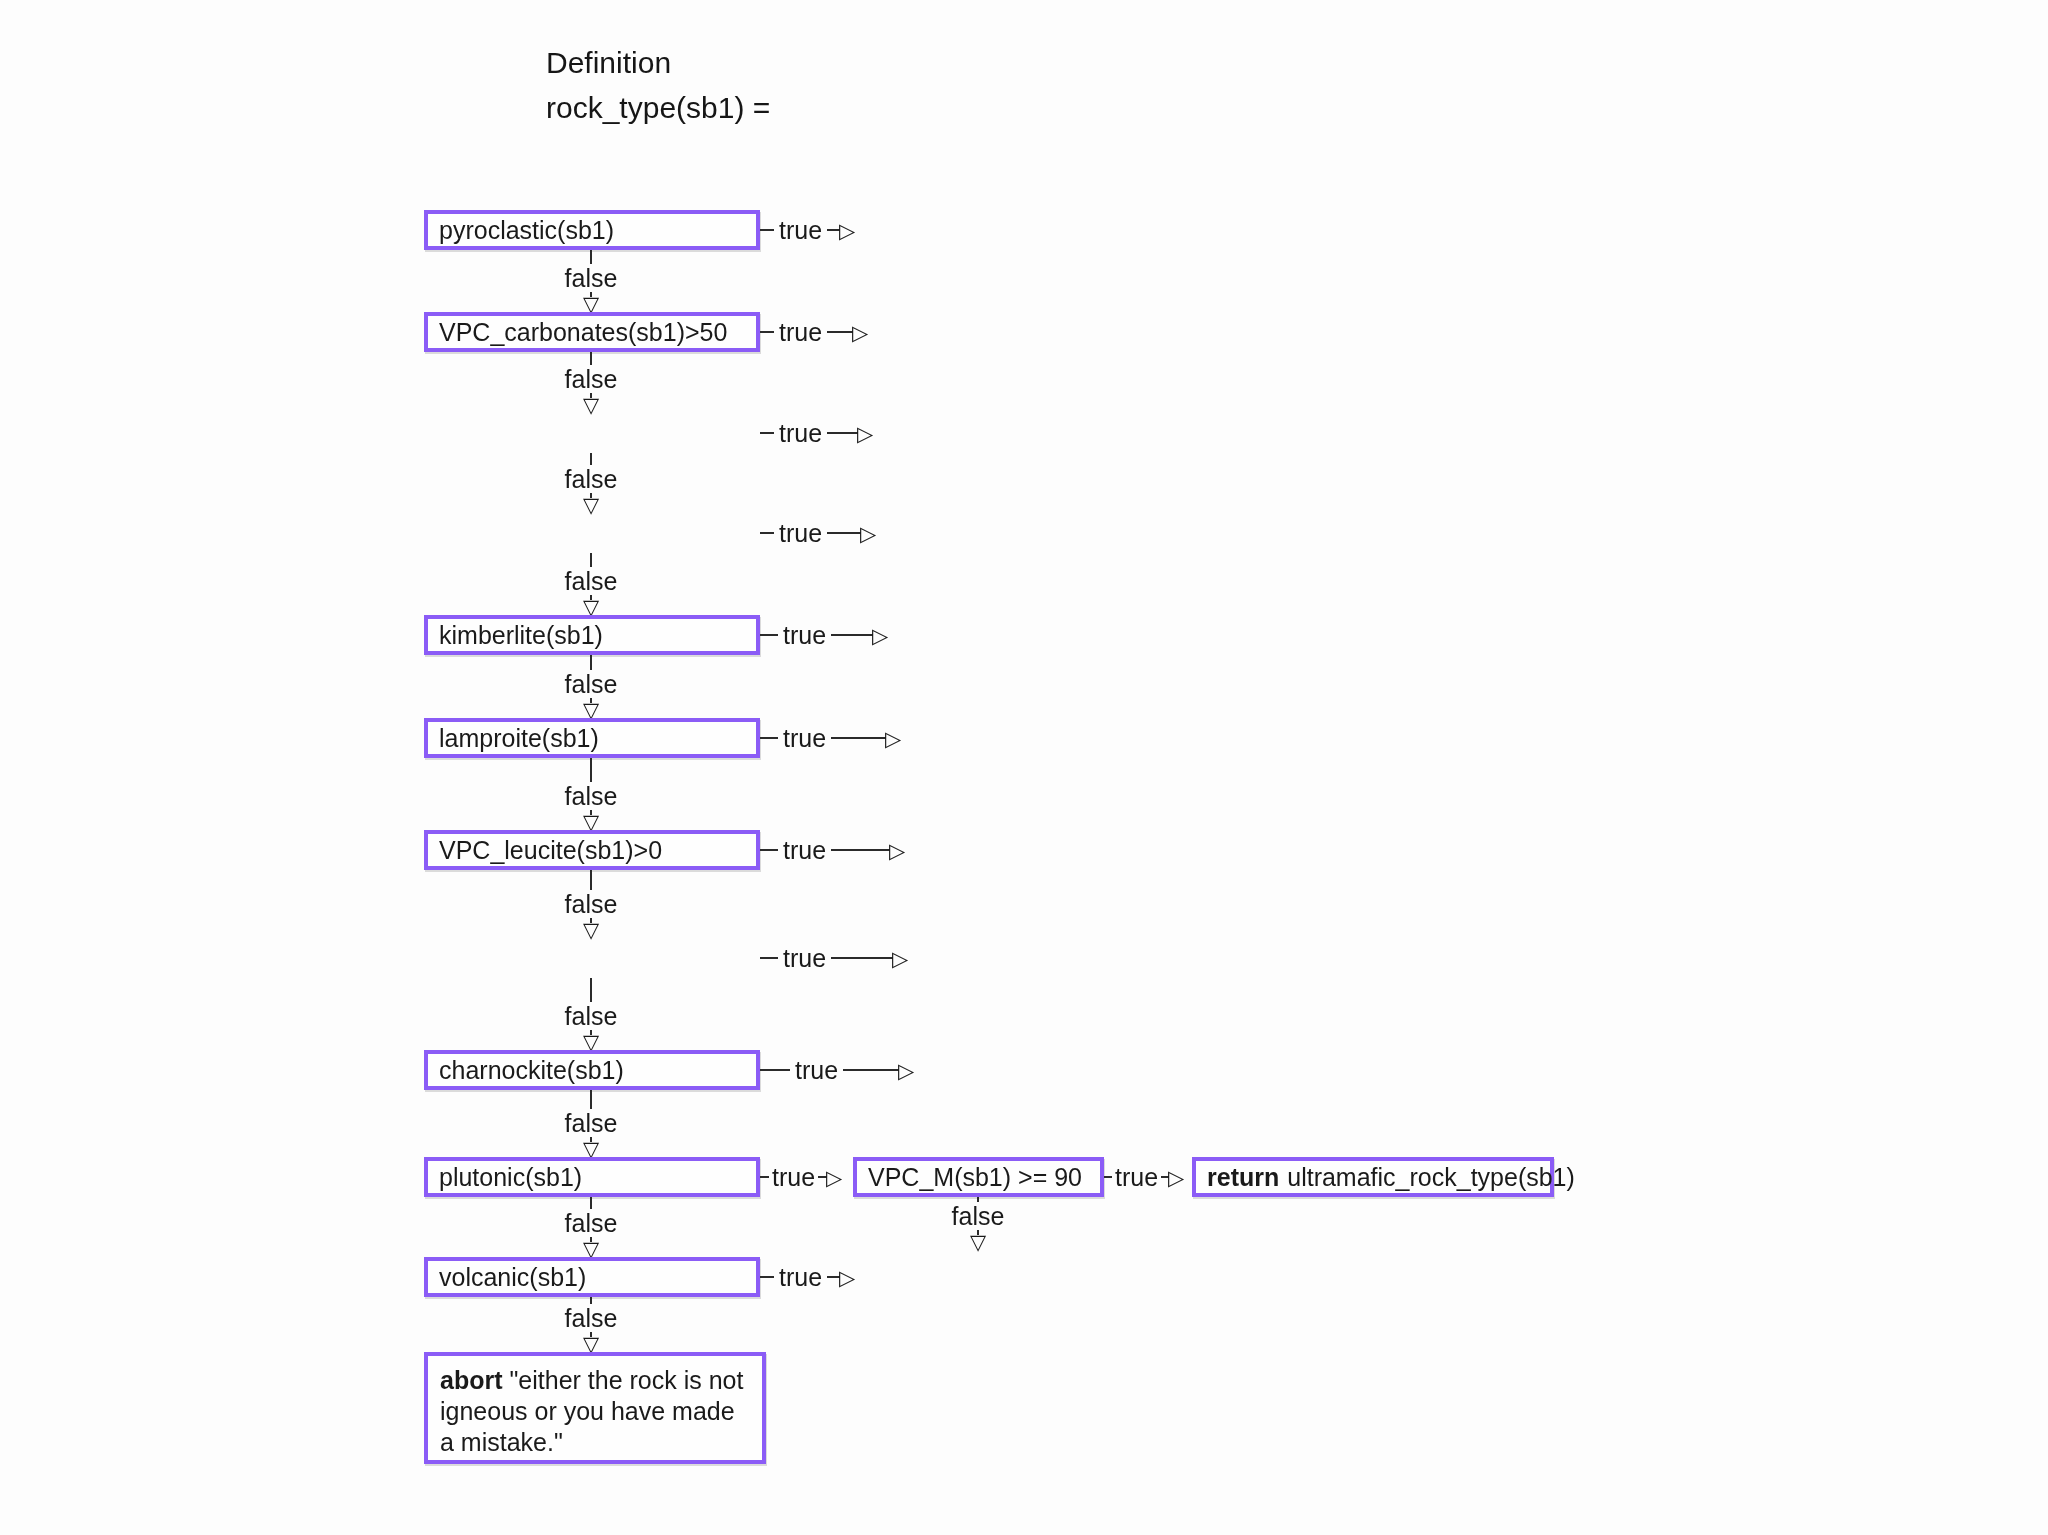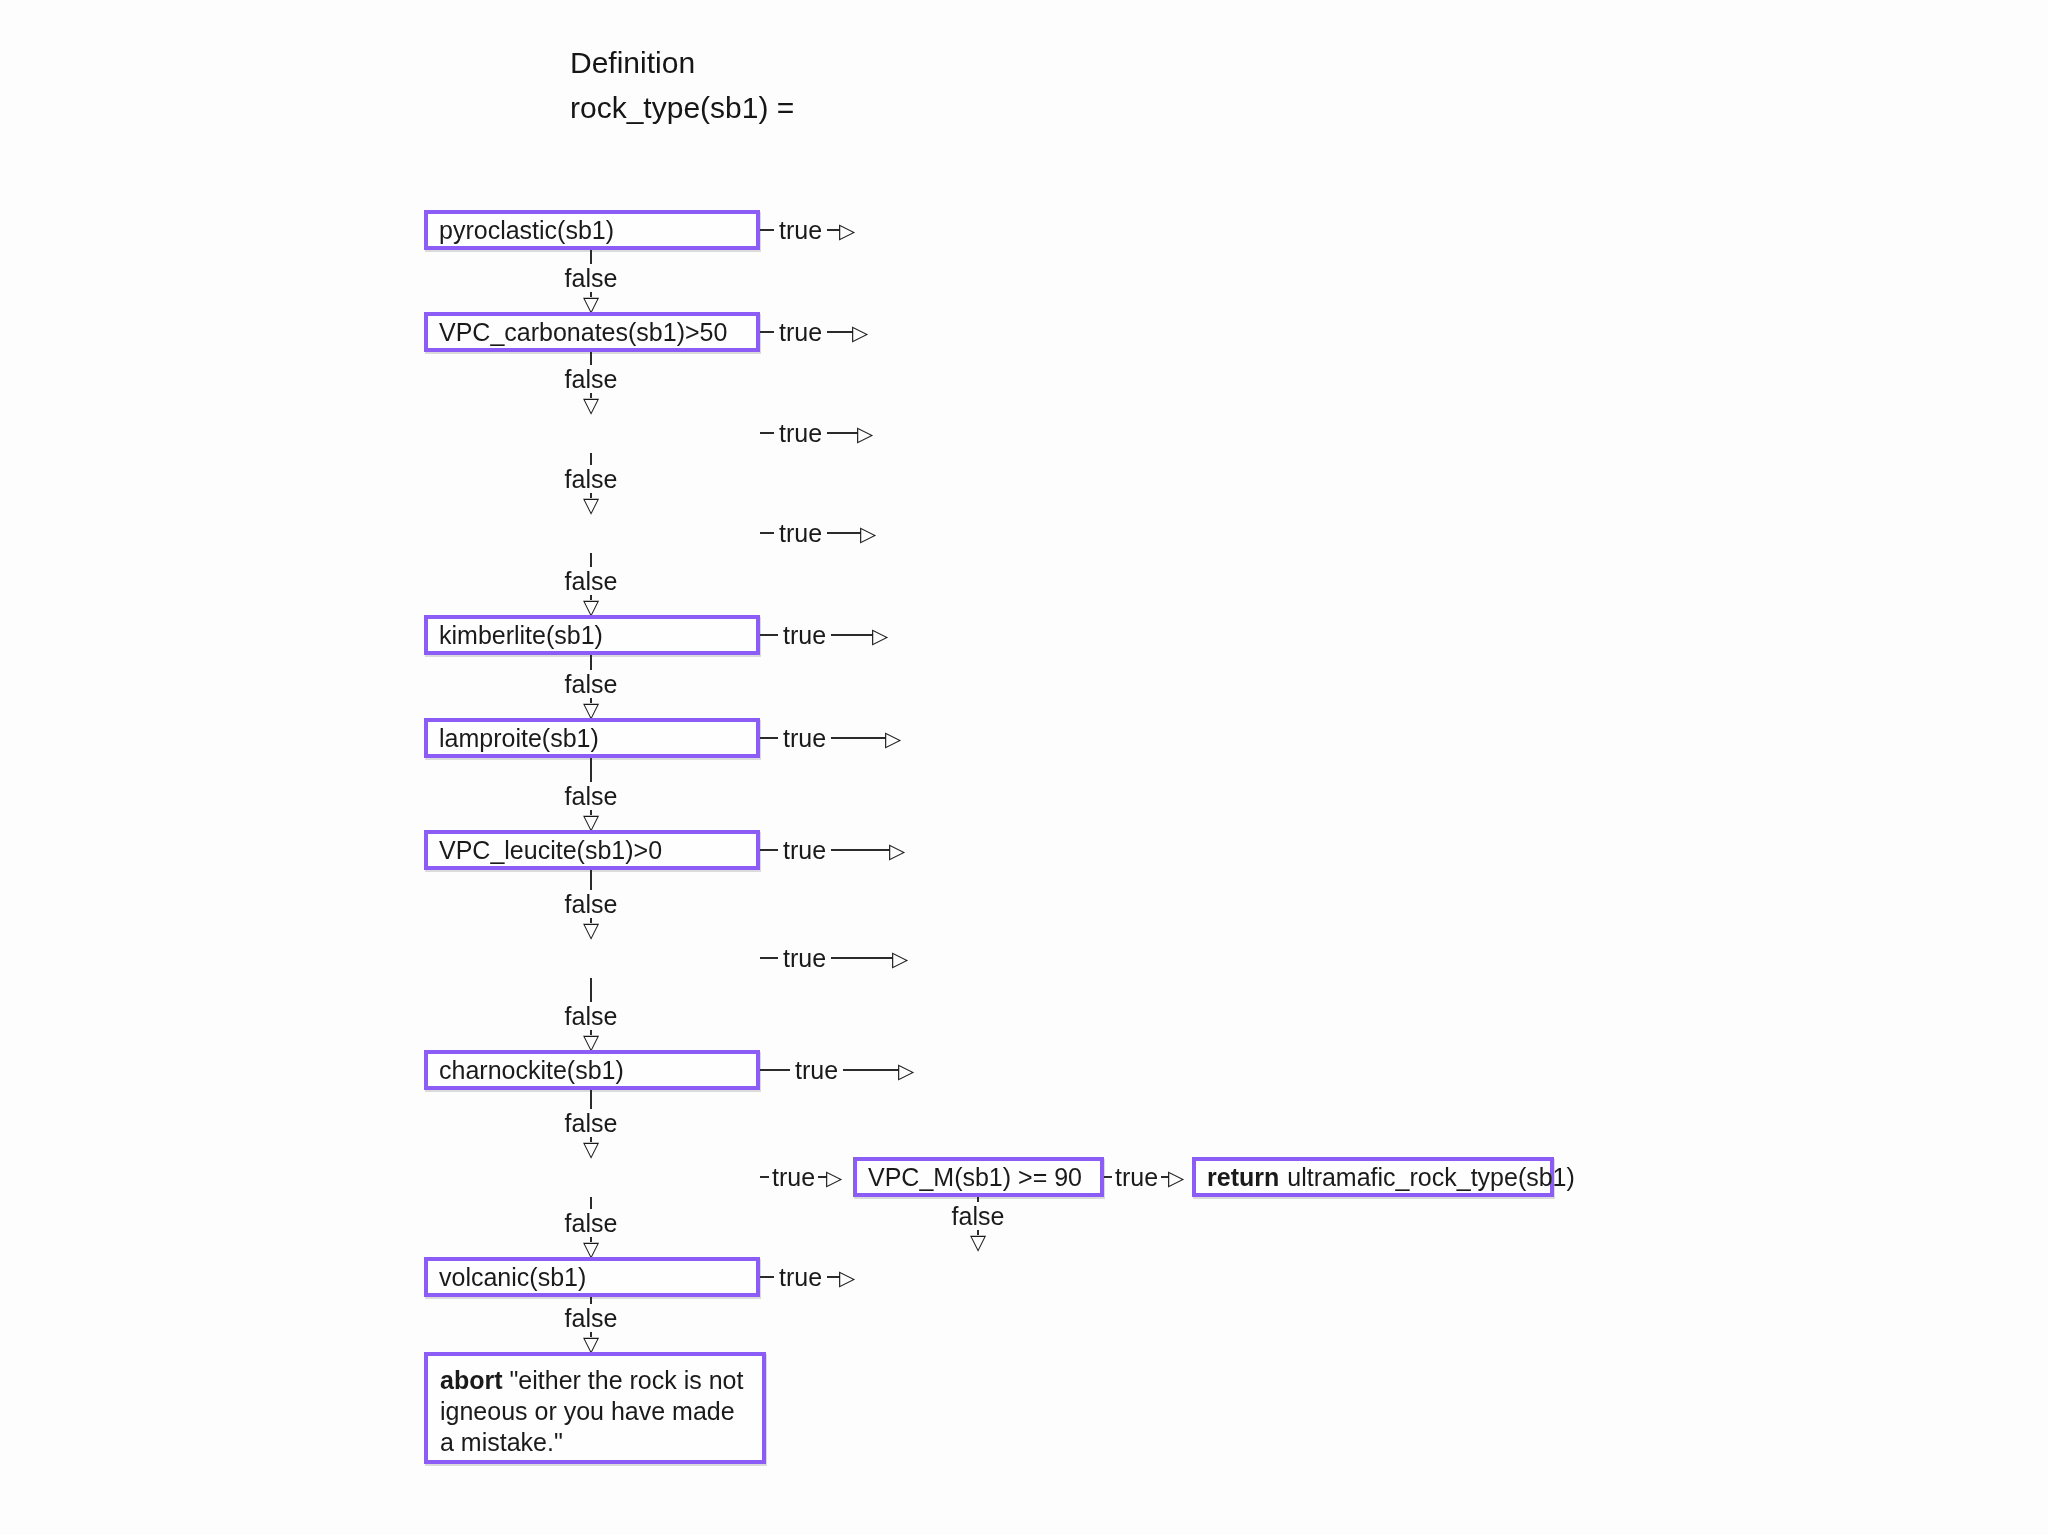--- a/index.html
+++ b/index.html
@@ -1,20 +1,20 @@
 <!DOCTYPE html>
 <html><head>
 <meta charset="utf-8">
 <style>
   html,body{margin:0;padding:0;background:#ffffff;}
   #canvas{
     position:relative;width:2048px;height:1535px;background:#fdfdfd;
     font-family:"Liberation Sans","DejaVu Sans",sans-serif;color:#1a1a1a;overflow:hidden;
   }
-  .title{position:absolute;left:546px;top:40px;font-size:30px;line-height:45px;color:#161616;margin-left:24px;}
+  .title{position:absolute;left:546px;top:40px;font-size:30px;line-height:45px;color:#161616;}
   .node{
     position:absolute;box-sizing:border-box;width:336px;height:40px;
     border:4px solid #8b5cf6;background:#fefefe;
     display:flex;align-items:center;padding-left:11px;
     font-size:25px;white-space:nowrap;
     box-shadow:1px 2px 0 rgba(120,120,120,0.25);
   }
   .node.wide{width:362px;}
   .node.mid{width:251px;}
   .node.abort{
@@ -171,20 +171,23 @@
     <span class="hl" style="width:56px"></span>
     <span class="thead">▷</span>
   </div>
   <div class="falsearm" style="left:529px;top:1090px;height:67px">
     <span class="vgrow"></span>
     <span class="flbl">false</span>
     <span class="vstub"></span>
     <span class="fhead">▽</span>
   </div>
 
+  <div class="node" style="left:424px;top:1157px">
+    <span>plutonic(sb1)</span>
+  </div>
   <div class="truearm" style="left:760px;top:1157px">
     <span class="hl" style="width:9px"></span>
     <span class="tlbl" style="margin:0 3px">true</span>
     <span class="hl" style="width:9px"></span>
     <span class="thead">▷</span>
   </div>
   <div class="node mid" style="left:853px;top:1157px">
     <span>VPC_M(sb1) &gt;= 90</span>
   </div>
   <div class="truearm" style="left:1104px;top:1157px">

